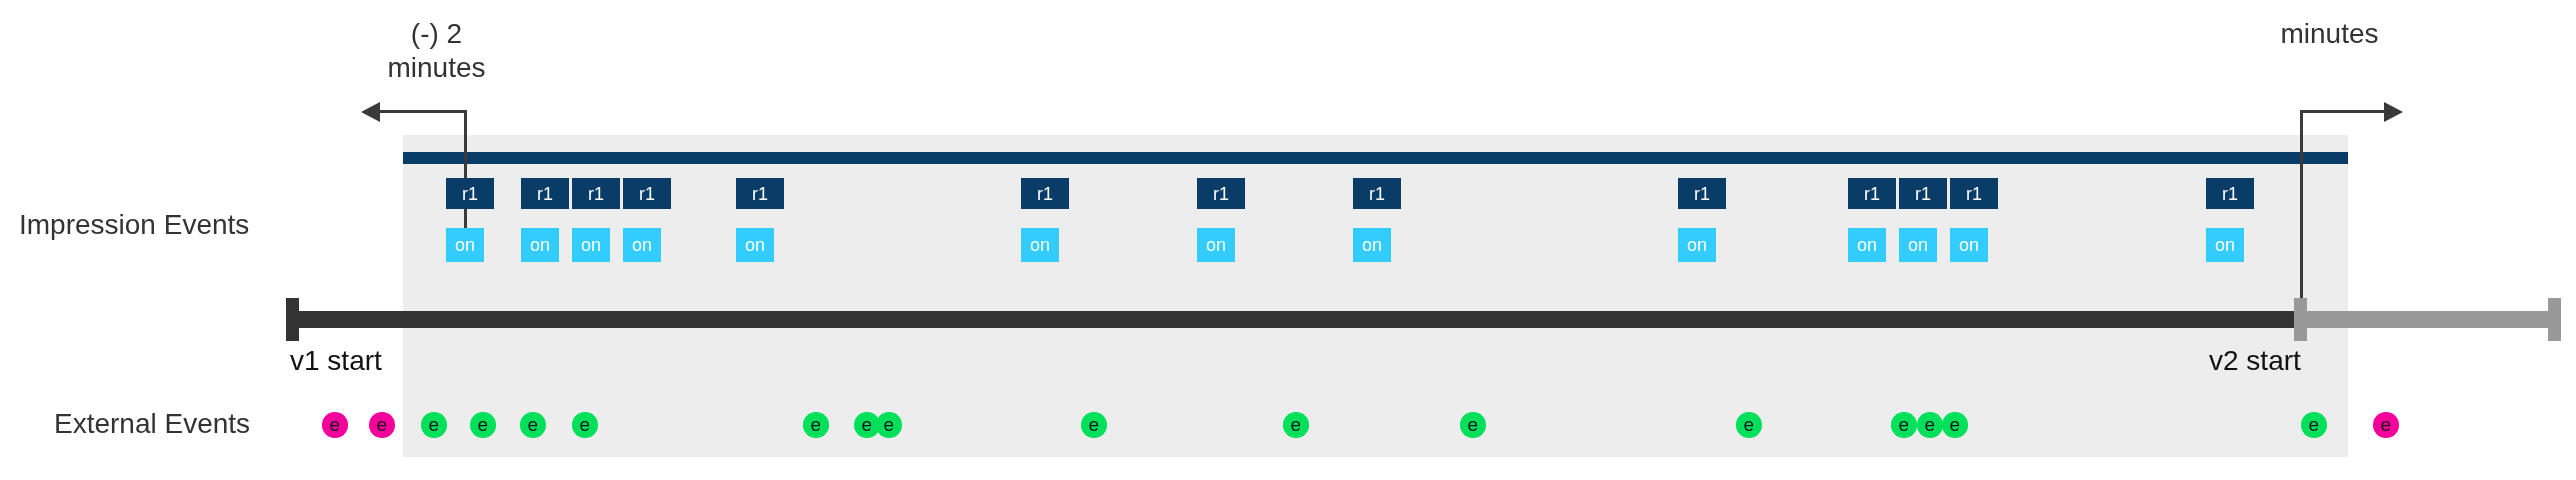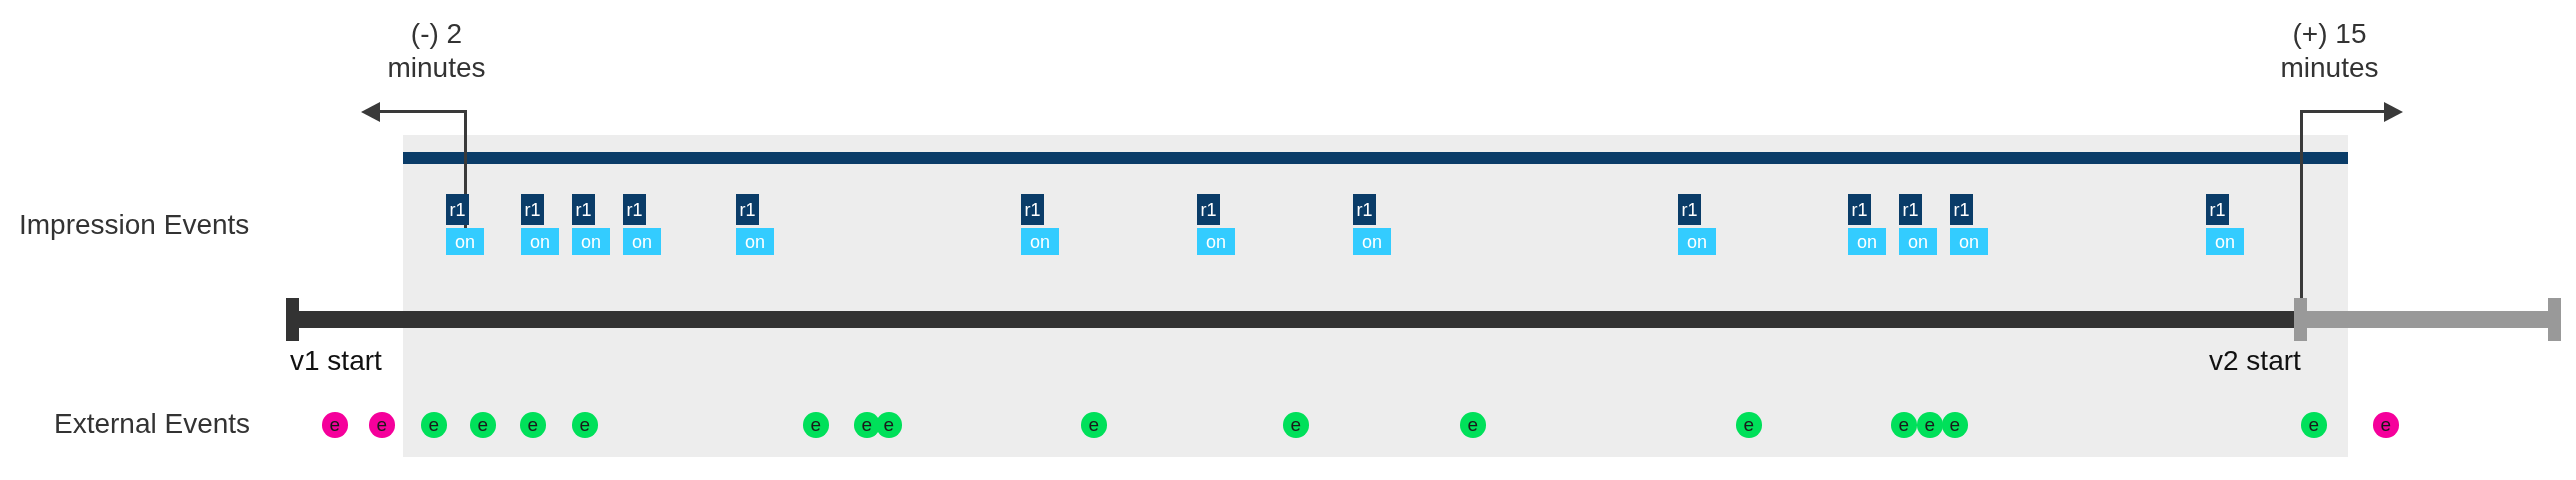--- a/index.html
+++ b/index.html
@@ -13,22 +13,22 @@
 
   .callout{position:absolute;text-align:center;color:#333333;font-size:28px;line-height:34px;white-space:nowrap;}
 
   .vline{position:absolute;background:#3a3a3a;width:2.8px;}
   .arrowline{position:absolute;background:#3a3a3a;height:2.8px;}
   .arrowhead{position:absolute;width:0;height:0;}
   .arrowhead.left{border-top:10.4px solid transparent;border-bottom:10.4px solid transparent;border-right:19px solid #3a3a3a;}
   .arrowhead.right{border-top:10.4px solid transparent;border-bottom:10.4px solid transparent;border-left:19px solid #3a3a3a;}
 
   .badge{position:absolute;display:flex;align-items:center;justify-content:center;color:#ffffff;font-size:18px;line-height:1;}
-  .badge.r1{background:#0a3c68;width:23px;height:31px;top:194px;}
-  .badge.on{background:#33ccff;width:38px;height:27px;top:228px;}
+  .badge.r1{background:#0a3c68;width:48px;height:31px;top:178px;}
+  .badge.on{background:#33ccff;width:38px;height:34px;top:228px;}
 
   .tl-bar{position:absolute;}
   .tl-dark{background:#333333;}
   .tl-gray{background:#999999;}
   .tl-cap{position:absolute;width:13.2px;}
 
   .tl-text{position:absolute;color:#111111;font-size:28px;white-space:nowrap;}
 
   .dot{position:absolute;width:25.5px;height:25.5px;border-radius:50%;display:flex;align-items:center;justify-content:center;font-size:19px;color:#1a1a1a;top:412px;}
   .dot.green{background:#00e05a;}
@@ -45,21 +45,20 @@
 
   <div class="callout" id="callout-left" style="left: 342px; top: 17px; width: 189px;">
     <div>(-) 2</div>
     <div>minutes</div>
   </div>
   <div class="arrowline" id="cl-arrowline" style="left: 380px; top: 110px; width: 85px;"></div>
   <div class="arrowhead left" id="cl-arrowhead" style="left: 361px; top: 102px;"></div>
   <div class="vline" id="cl-vline" style="left: 464px; top: 110px; height: 140px;"></div>
 
   <div class="callout" id="callout-right" style="left: 2235px; top: 17px; width: 189px;">
-    <div>(+) 15</div>
     <div>minutes</div>
   </div>
   <div class="arrowline" id="cr-arrowline" style="left: 2301px; top: 110px; width: 85px;"></div>
   <div class="arrowhead right" id="cr-arrowhead" style="left: 2384px; top: 102px;"></div>
   <div class="vline" id="cr-vline" style="left: 2300px; top: 110px; height: 203px;"></div>
 
   <div class="rowlabel" style="left:54px;top:408px;">External Events</div>
   <div class="rowlabel" style="left:19px;top:209px;">Impression Events</div>
 
   <div id="badges">

